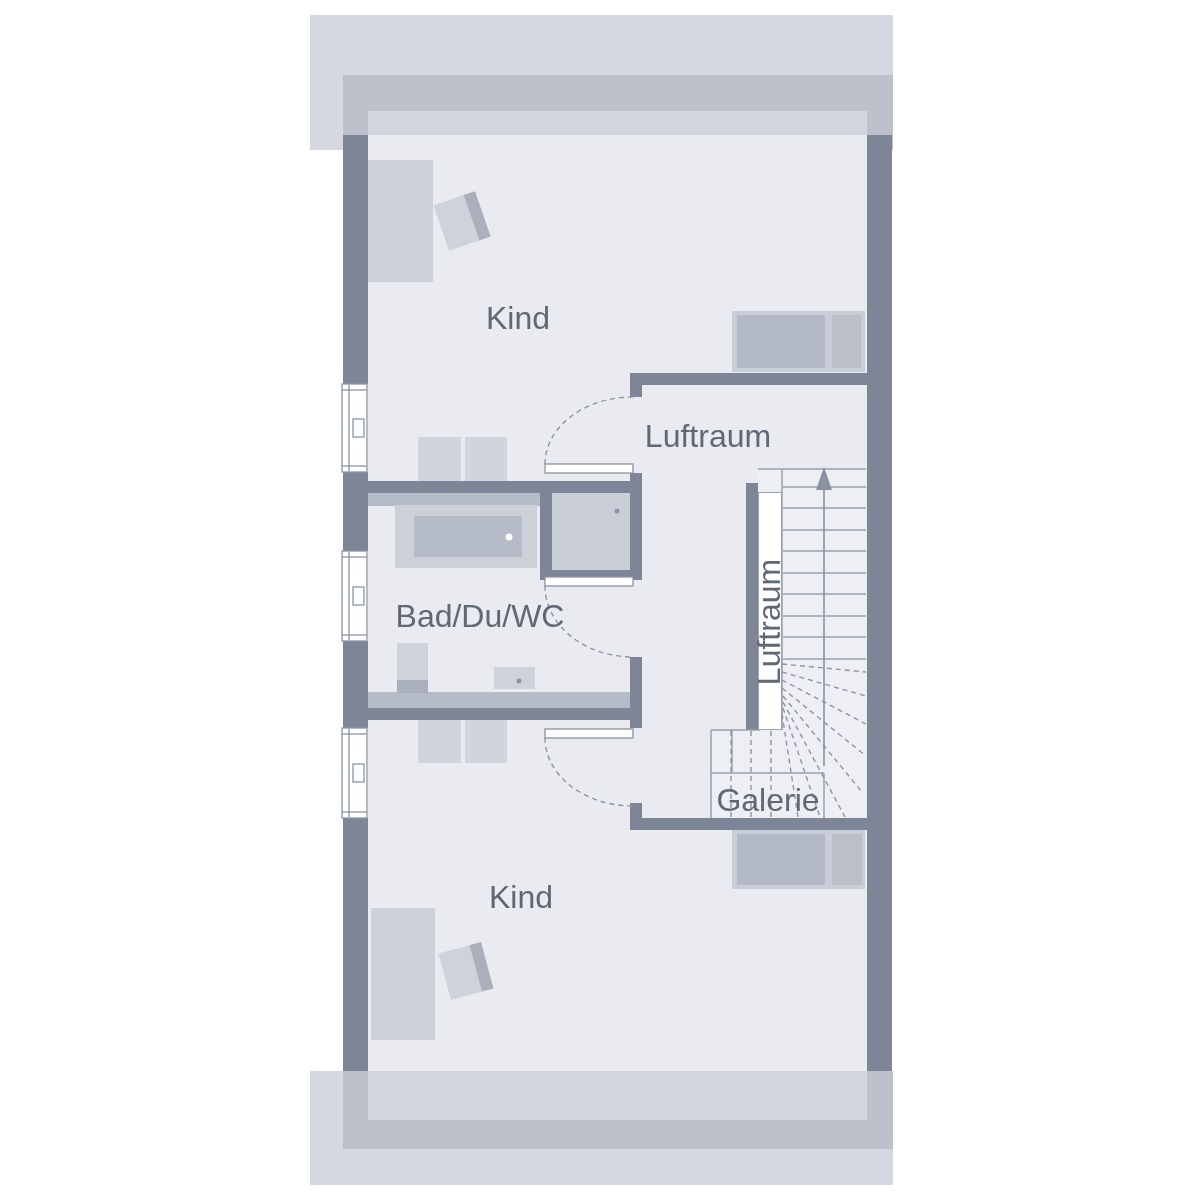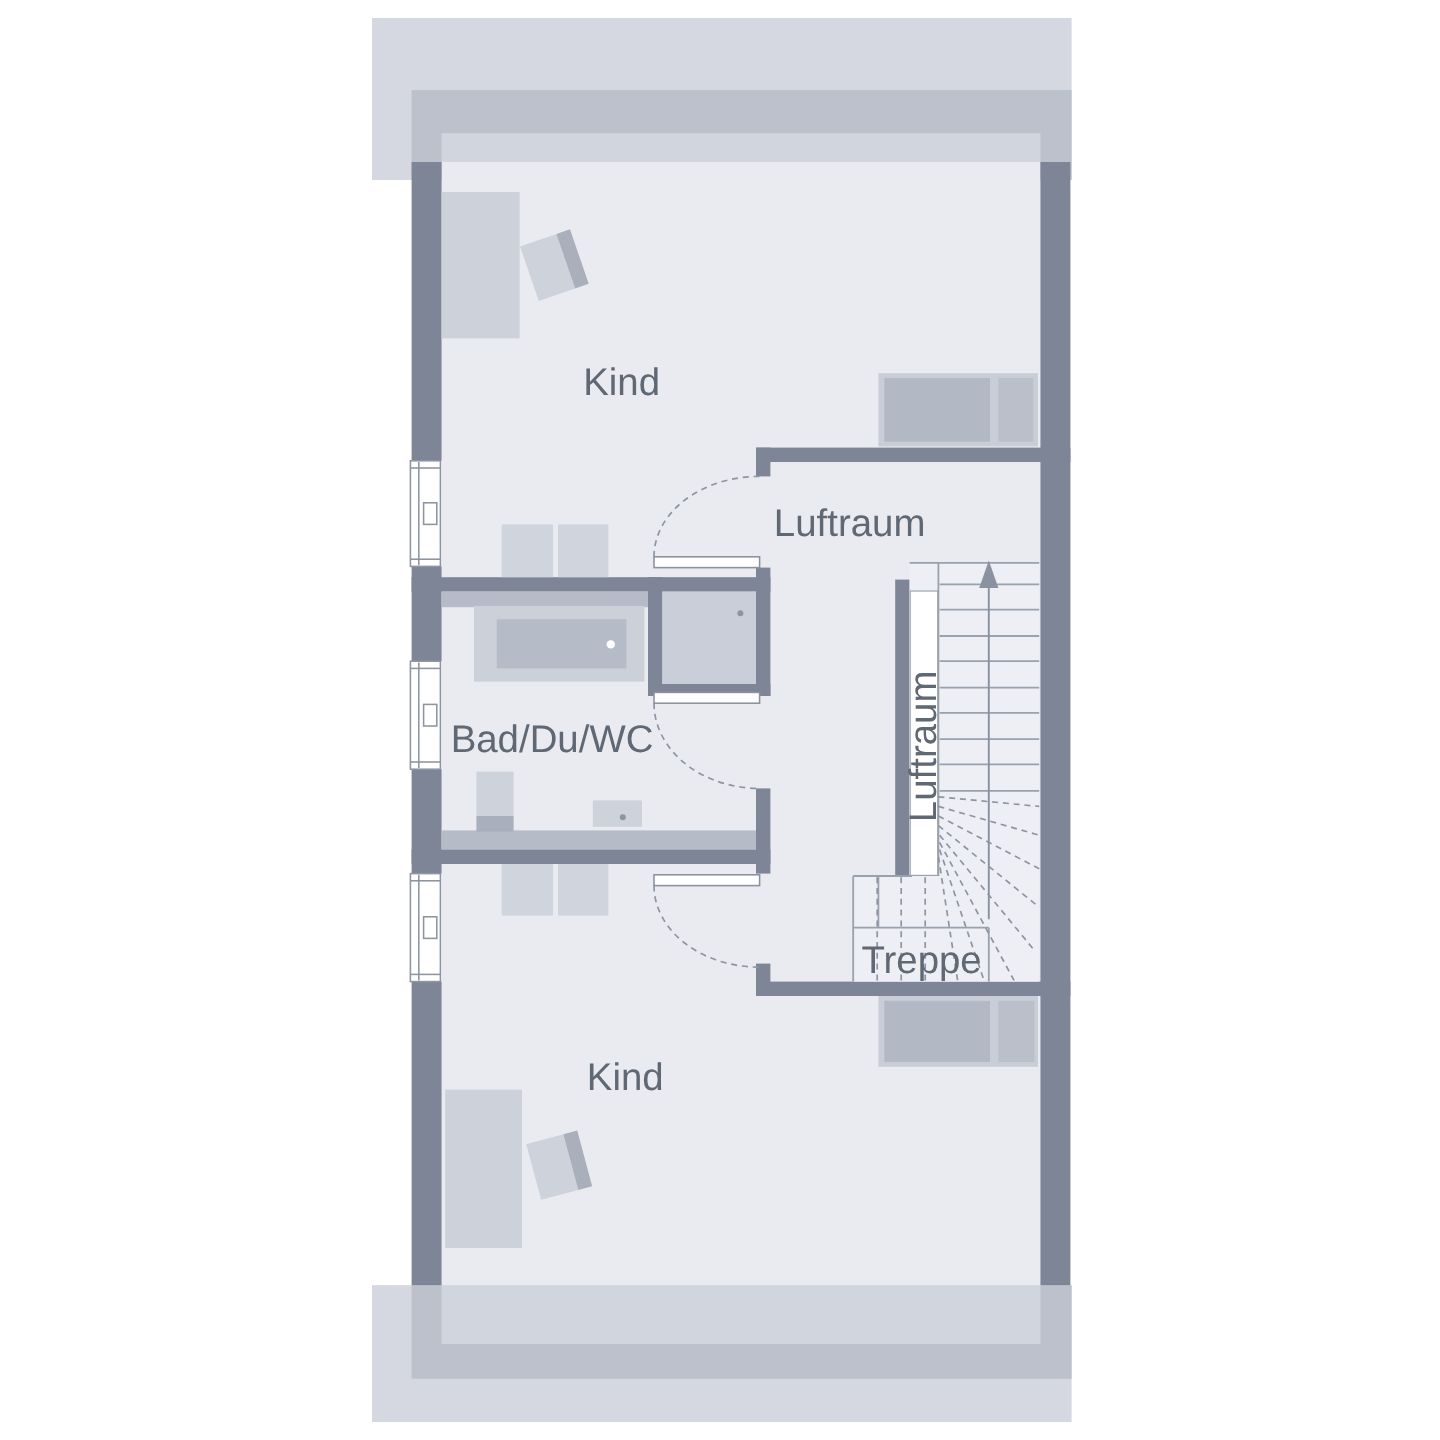--- a/index.html
+++ b/index.html
@@ -177,18 +177,18 @@
       <rect x="545" y="729" width="88" height="9" fill="#ffffff" stroke="#8a92a0" stroke-width="1.3"></rect>
     </g>
 
     <circle cx="509" cy="537" r="3.5" fill="#ffffff"></circle>
     <circle cx="617" cy="511" r="2.5" fill="#8d95a2"></circle>
     <circle cx="519" cy="681" r="2.5" fill="#8d95a2"></circle>
   </svg>
 
   <div class="room-label" style="left:518px;top:318px;">Kind</div>
   <div class="room-label" style="left:708px;top:436px;">Luftraum</div>
-  <div class="room-label" style="left:460px;top:616px;">Bad/Du/WC</div>
+  <div class="room-label" style="left:480px;top:616px;">Bad/Du/WC</div>
   <div class="room-label vertical" style="left:769px;top:622px;">Luftraum</div>
-  <div class="room-label" style="left:768px;top:800px;">Treppe</div>
+  <div class="room-label" style="left:768px;top:800px;">Galerie</div>
   <div class="room-label" style="left:521px;top:897px;">Kind</div>
 
 </div>
 
 </body></html>

